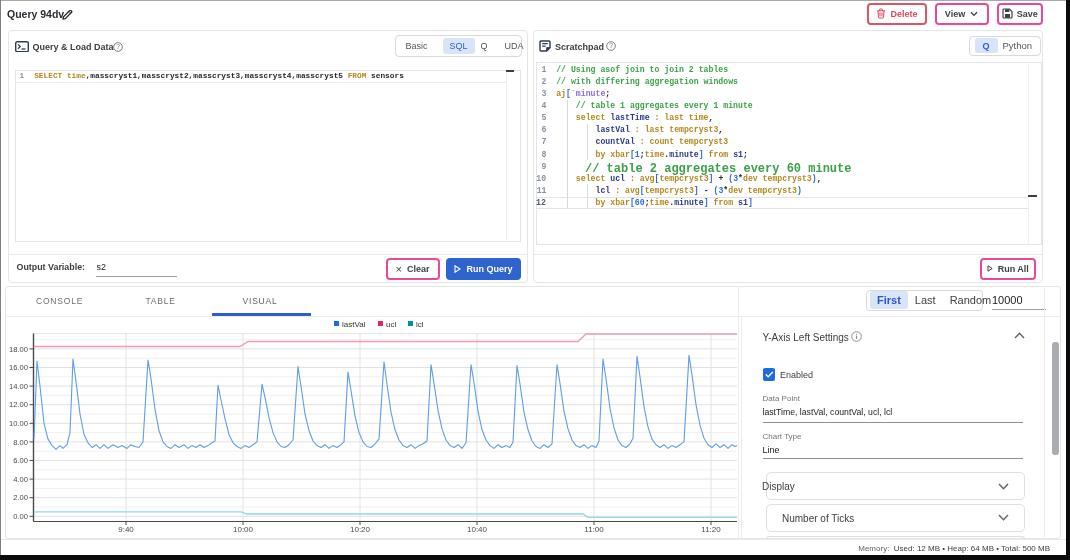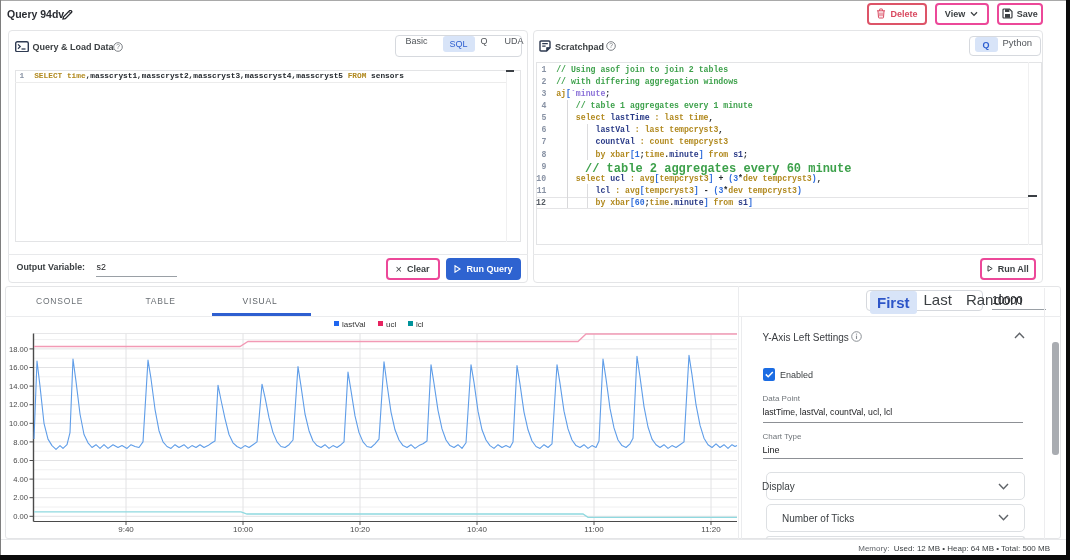--- a/index.html
+++ b/index.html
@@ -4,21 +4,21 @@
 <style>
 html,body{margin:0;padding:0}
 body{width:1070px;height:560px;background:#fff;position:relative;overflow:hidden;
   font-family:"Liberation Sans",sans-serif;-webkit-font-smoothing:antialiased}
 .a{position:absolute}
 .card{position:absolute;border:1px solid #e4e5e7;border-radius:4px;background:#fff;box-sizing:border-box}
 .mono{font-family:"Liberation Mono",monospace;white-space:pre}
 .btn{position:absolute;border:2px solid #ec4899;border-radius:4px;background:#fff;box-sizing:border-box;
   display:flex;align-items:center;justify-content:center;font-size:9px;color:#3c4043;font-weight:bold}
 .tabgroup{position:absolute;border:1px solid #d6d9de;border-radius:4px;background:#fff;box-sizing:border-box;
-  display:flex;align-items:flex-start}
+  display:flex;align-items:center}
 .pill{background:#d8e4f8;border-radius:3px;color:#2e5fd0}
 .kwd{color:#b1891e}.cmt{color:#3da14b}.pur{color:#8a70d8}.blu{color:#2d6bdb}.nav{color:#293a87}.drk{color:#24292e}
 .lbl{color:#70757a;font-size:8px}
 </style>
 </head>
 <body>
 
 <div class="a" style="left:7px;top:8px;font-size:10.5px;font-weight:bold;color:#2a2d33">Query 94dv</div>
 <svg class="a" style="left:62px;top:10px" width="12" height="10" viewBox="0 0 12 10">
   <path d="M1 9 L1.5 6.8 L7.8 0.5 Q8.3 0 8.9 0.5 L9.6 1.2 Q10.1 1.8 9.6 2.3 L3.3 8.6 Z" fill="none" stroke="#24272c" stroke-width="1.25"></path>
@@ -139,21 +139,21 @@
     </svg>
   Run All</div>
 
 <div class="card" style="left:4.5px;top:286px;width:1056.5px;height:253px;border-radius:3px"></div>
 <div class="a" style="left:4.5px;top:315.5px;width:1056.5px;border-top:1px solid #ebecee"></div>
 <div class="a" style="left:36px;top:295.5px;font-size:8.5px;letter-spacing:0.8px;color:#6b7075">CONSOLE</div>
 <div class="a" style="left:145.5px;top:295.5px;font-size:8.5px;letter-spacing:0.8px;color:#6b7075">TABLE</div>
 <div class="a" style="left:242.5px;top:295.5px;font-size:8.5px;letter-spacing:0.8px;color:#5f6469">VISUAL</div>
 <div class="a" style="left:212px;top:313.2px;width:99px;height:2.4px;background:#2e5fd0"></div>
 
-<div class="tabgroup" style="left:866px;top:289.5px;width:117px;height:21px;font-size:15px;color:#3c4043">
+<div class="tabgroup" style="left:866px;top:289.5px;width:117px;height:21px;font-size:11px;color:#3c4043">
   <span class="pill" style="margin-left:3px;padding:3px 7px;color:#2d55c8;font-weight:bold">First</span>
   <span style="margin-left:7px">Last</span>
   <span style="margin-left:14px;margin-right:8px">Random</span>
 </div>
 <div class="a" style="left:992px;top:294px;font-size:11px;color:#202124">10000</div>
 <div class="a" style="left:991.5px;top:309.3px;width:54.5px;border-top:1px solid #9aa0a6"></div>
 
 <div class="a" style="left:737.5px;top:286px;width:1px;height:253px;background:#ebecee"></div>
 <div class="a" style="left:740.6px;top:316px;width:1px;height:223px;background:#ebecee"></div>
 

